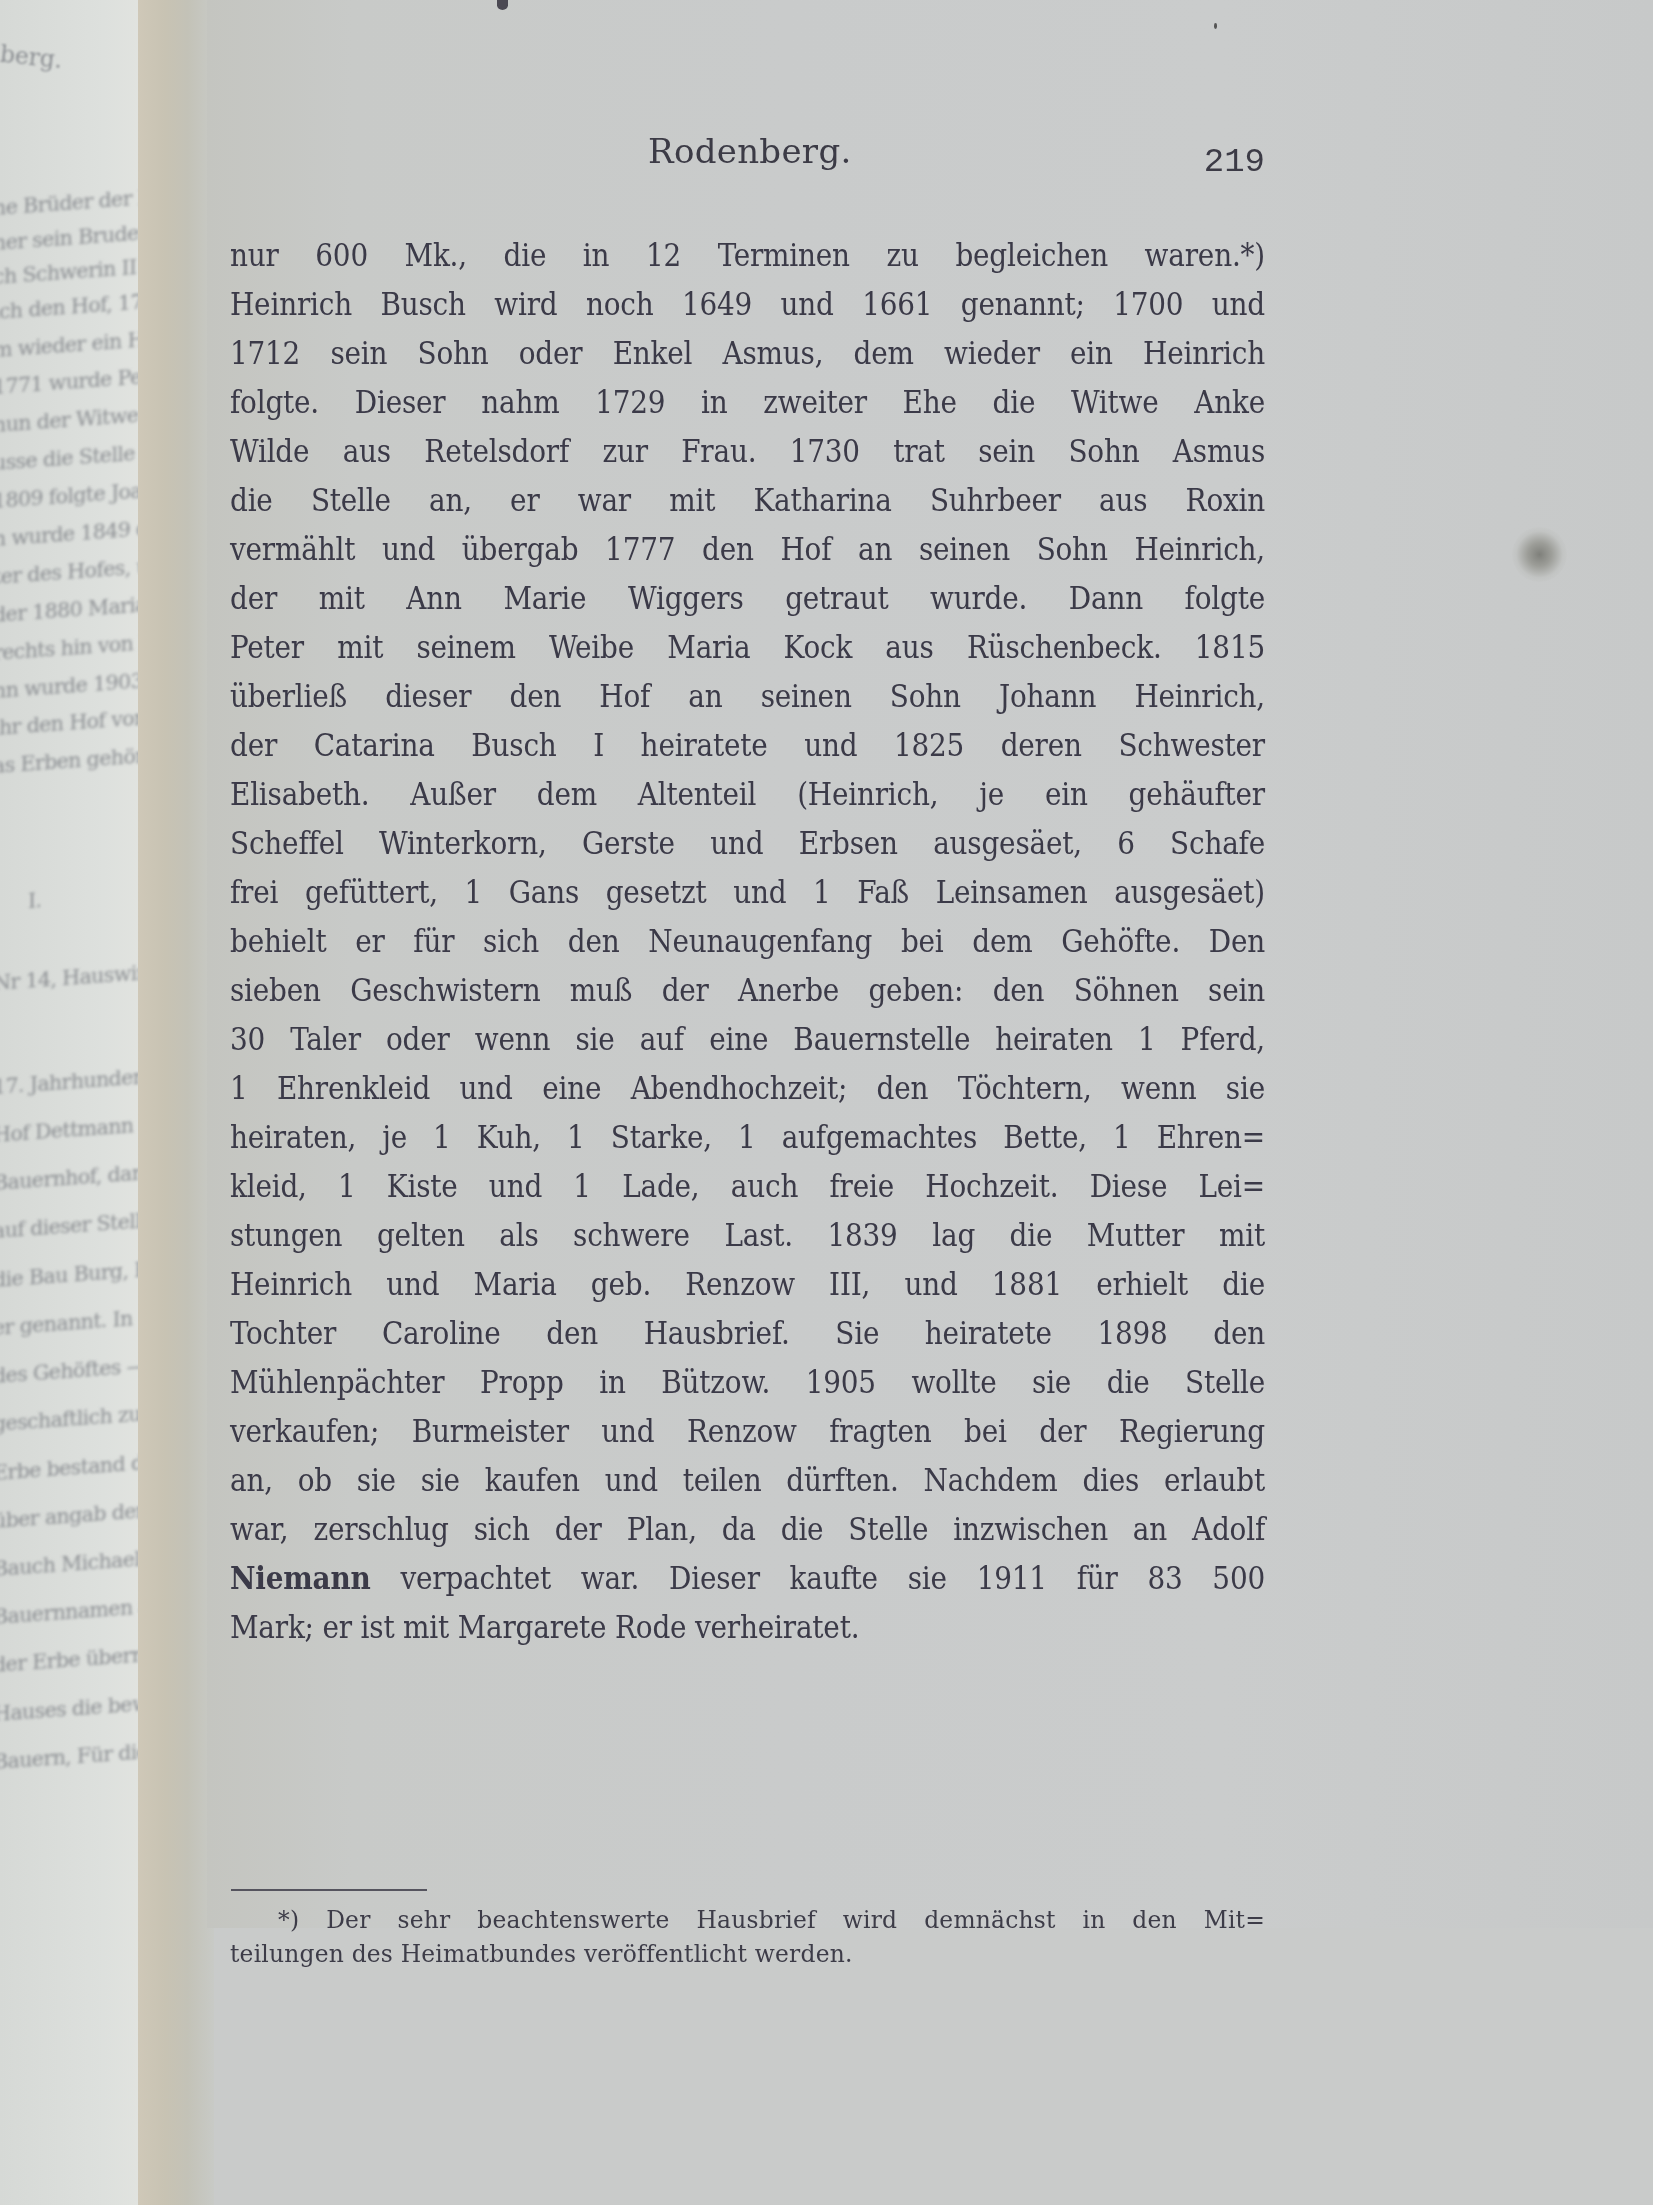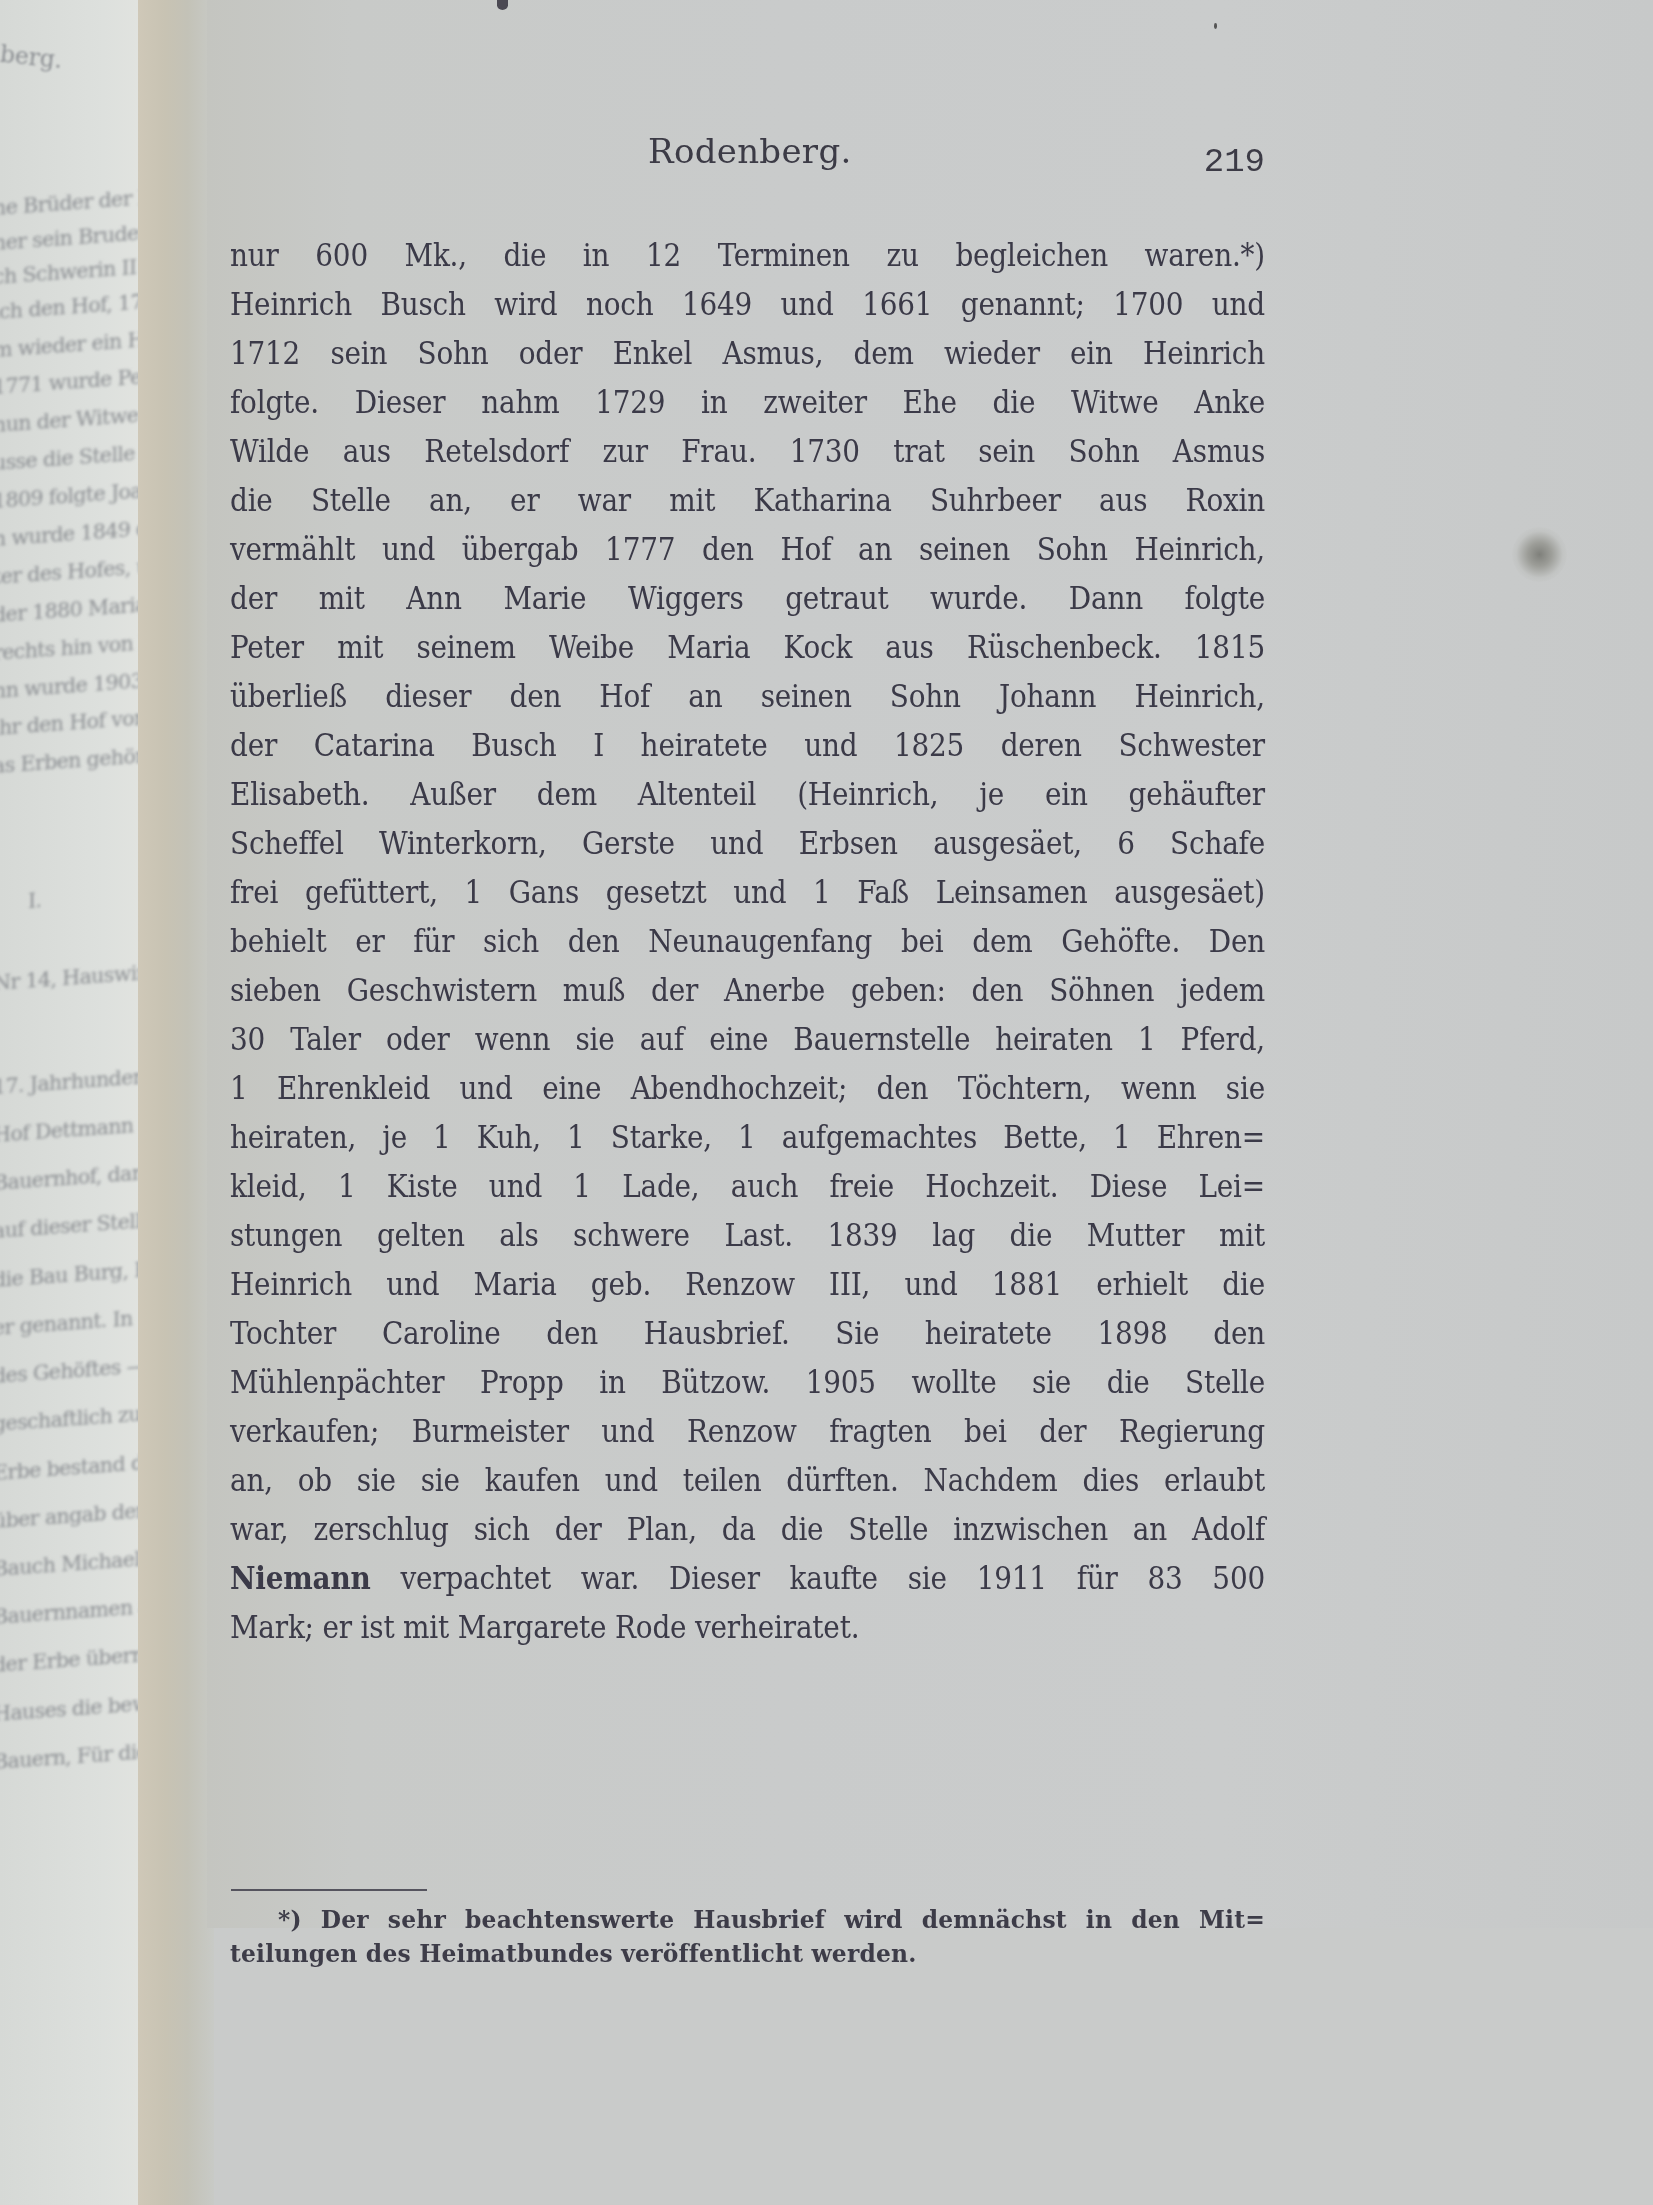--- a/index.html
+++ b/index.html
@@ -116,21 +116,21 @@
       left: 23px;
       top: 1903px;
       width: 1035px;
     }
     .footnote .fn-line {
       display: block;
       height: 34px;
       line-height: 34px;
       font-family: "DejaVu Serif", serif;
       font-size: 23.4px;
-      font-weight: bold;
+      font-weight: normal;
       color: #3d3c48;
       white-space: nowrap;
       text-align: justify;
       text-align-last: justify;
       letter-spacing: 0.2px;
     }
     .footnote .fn-line.first {
       padding-left: 48px;
     }
     .footnote .fn-line.last {
@@ -215,21 +215,21 @@
     <span class="line">die Stelle an, er war mit Katharina Suhrbeer aus Roxin</span>
     <span class="line">vermählt und übergab 1777 den Hof an seinen Sohn Heinrich,</span>
     <span class="line">der mit Ann Marie Wiggers getraut wurde.  Dann folgte</span>
     <span class="line">Peter mit seinem Weibe Maria Kock aus Rüschenbeck.  1815</span>
     <span class="line">überließ dieser den Hof an seinen Sohn Johann Heinrich,</span>
     <span class="line">der Catarina Busch I heiratete und 1825 deren Schwester</span>
     <span class="line">Elisabeth.  Außer dem Altenteil (Heinrich, je ein gehäufter</span>
     <span class="line">Scheffel Winterkorn, Gerste und Erbsen ausgesäet, 6 Schafe</span>
     <span class="line">frei gefüttert, 1 Gans gesetzt und 1 Faß Leinsamen ausgesäet)</span>
     <span class="line">behielt er für sich den Neunaugenfang bei dem Gehöfte.  Den</span>
-    <span class="line">sieben Geschwistern muß der Anerbe geben: den Söhnen jedem</span>
+    <span class="line">sieben Geschwistern muß der Anerbe geben: den Söhnen sein</span>
     <span class="line">30 Taler oder wenn sie auf eine Bauernstelle heiraten 1 Pferd,</span>
     <span class="line">1 Ehrenkleid und eine Abendhochzeit; den Töchtern, wenn sie</span>
     <span class="line">heiraten, je 1 Kuh, 1 Starke, 1 aufgemachtes Bette, 1 Ehren=</span>
     <span class="line">kleid, 1 Kiste und 1 Lade, auch freie Hochzeit.  Diese Lei=</span>
     <span class="line">stungen gelten als schwere Last.  1839 lag die Mutter mit</span>
     <span class="line">Heinrich und Maria geb. Renzow III, und 1881 erhielt die</span>
     <span class="line">Tochter Caroline den Hausbrief.  Sie heiratete 1898 den</span>
     <span class="line">Mühlenpächter Propp in Bützow.  1905 wollte sie die Stelle</span>
     <span class="line">verkaufen; Burmeister und Renzow fragten bei der Regierung</span>
     <span class="line">an, ob sie sie kaufen und teilen dürften.  Nachdem dies erlaubt</span>

